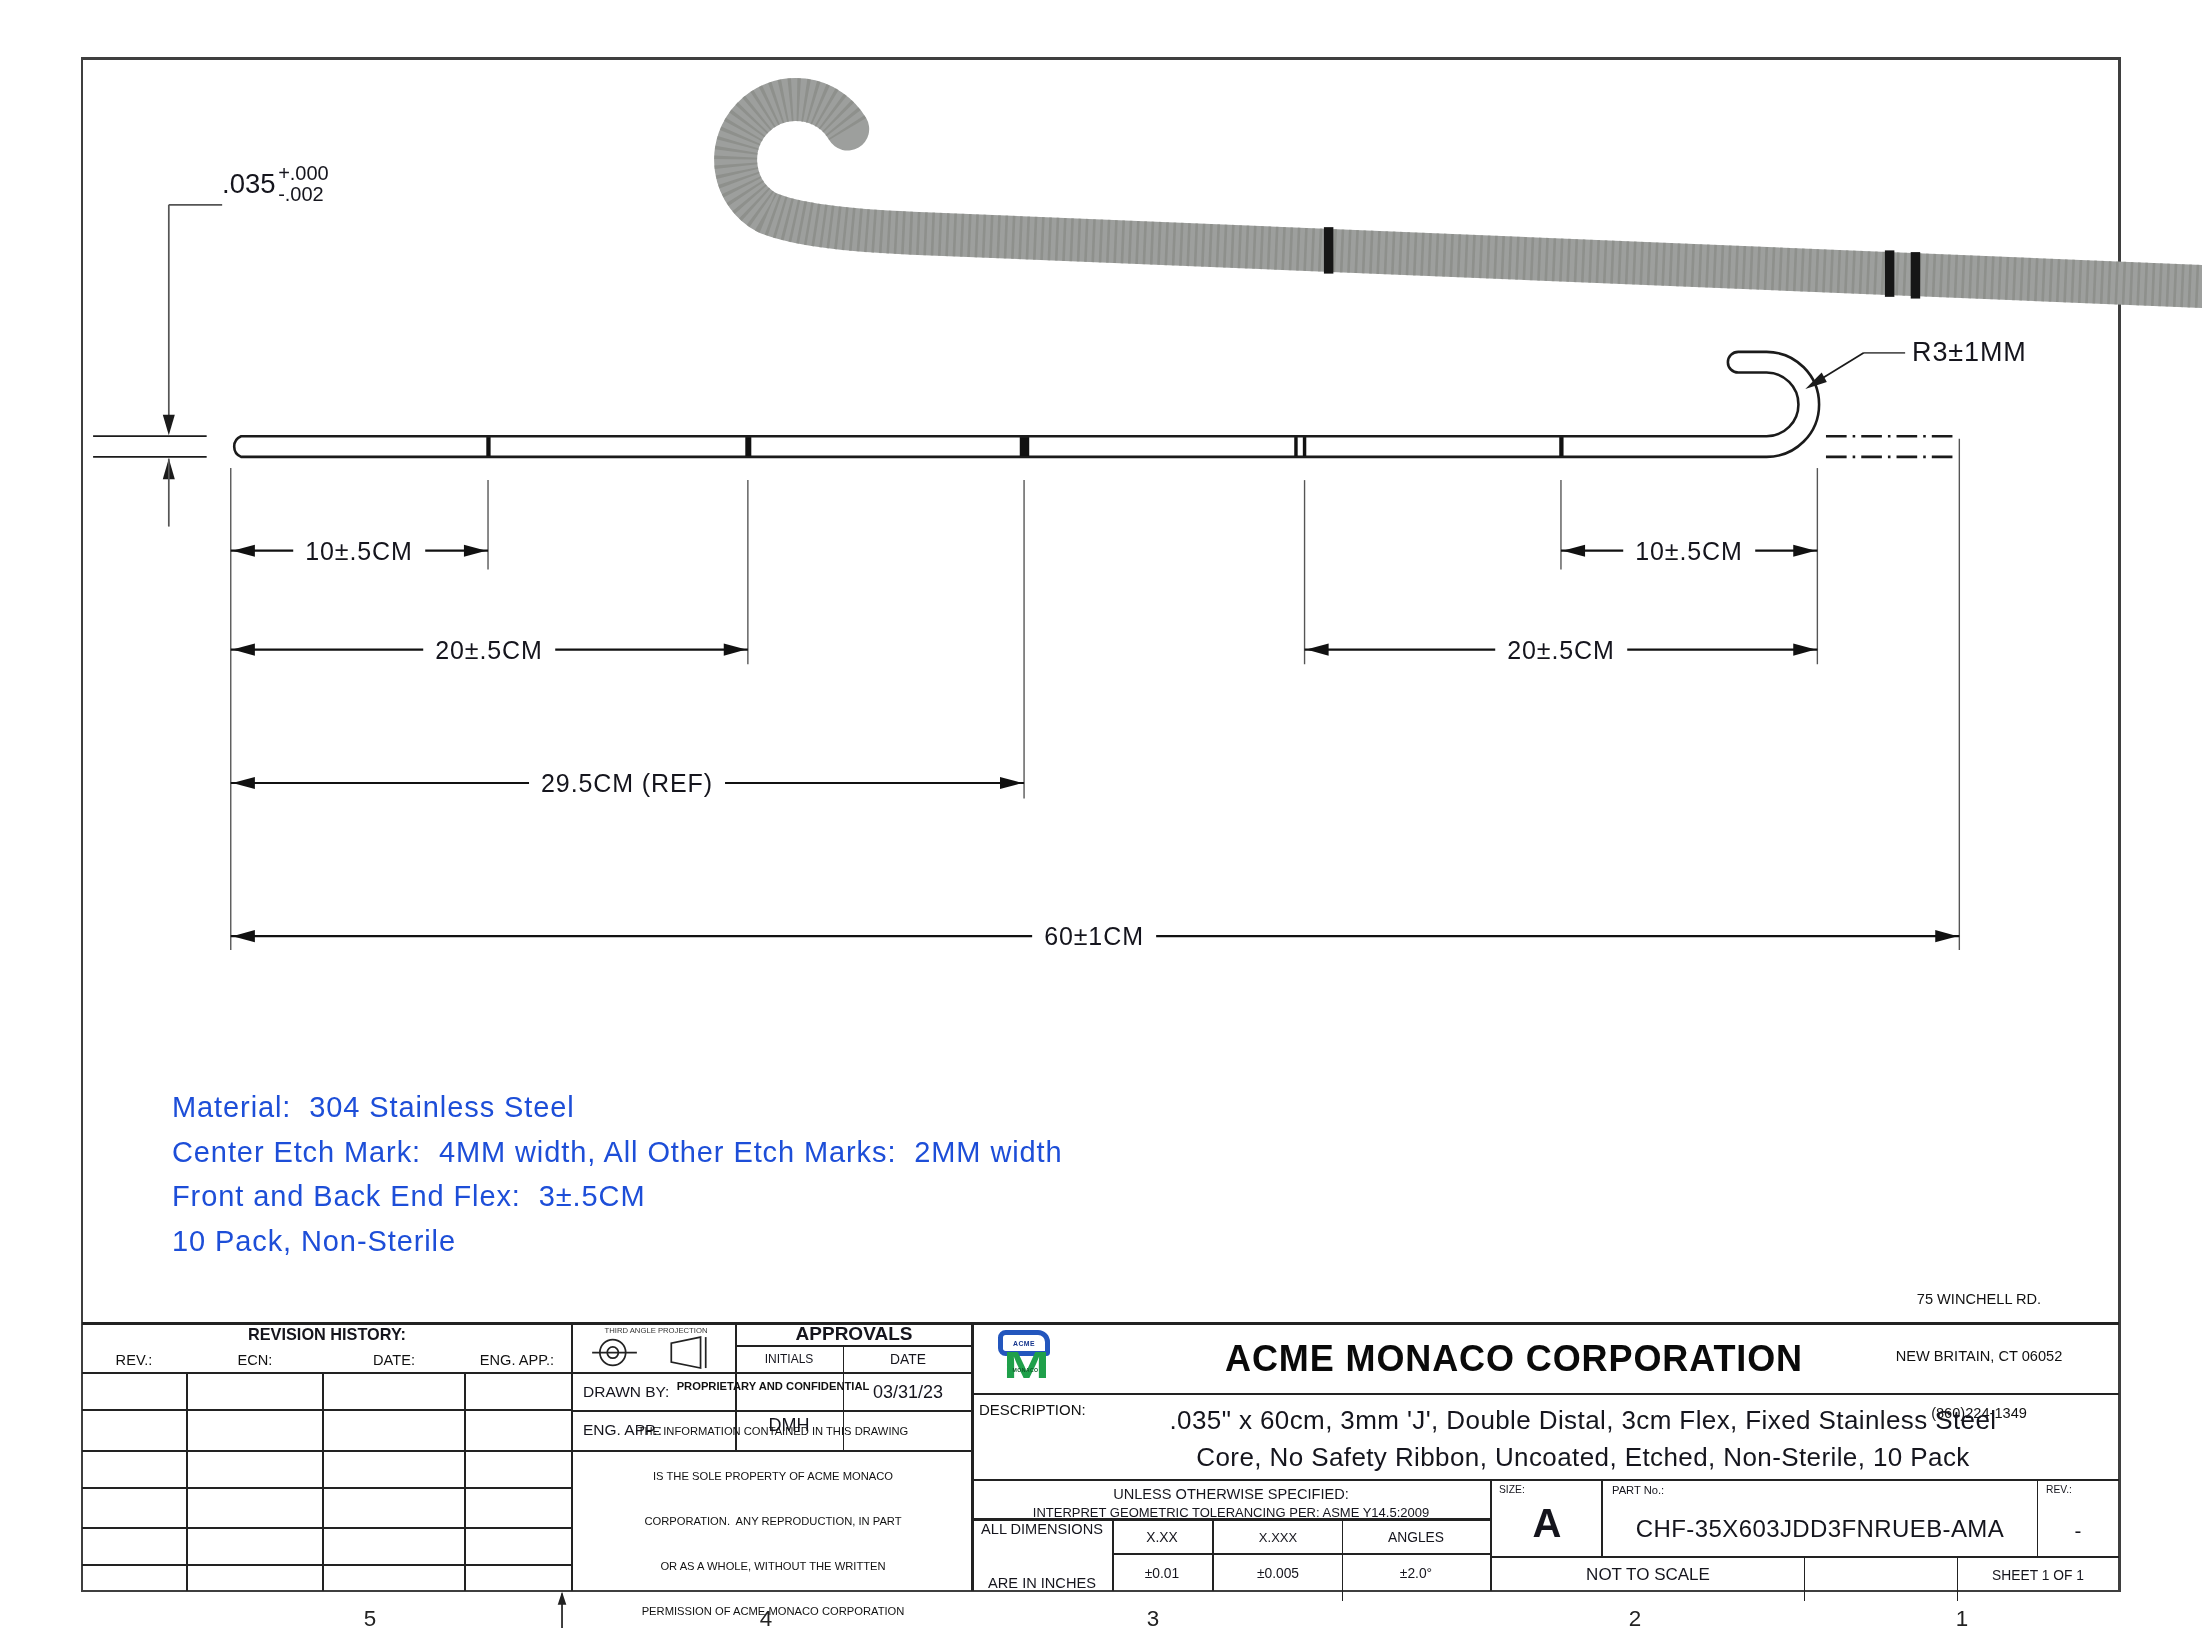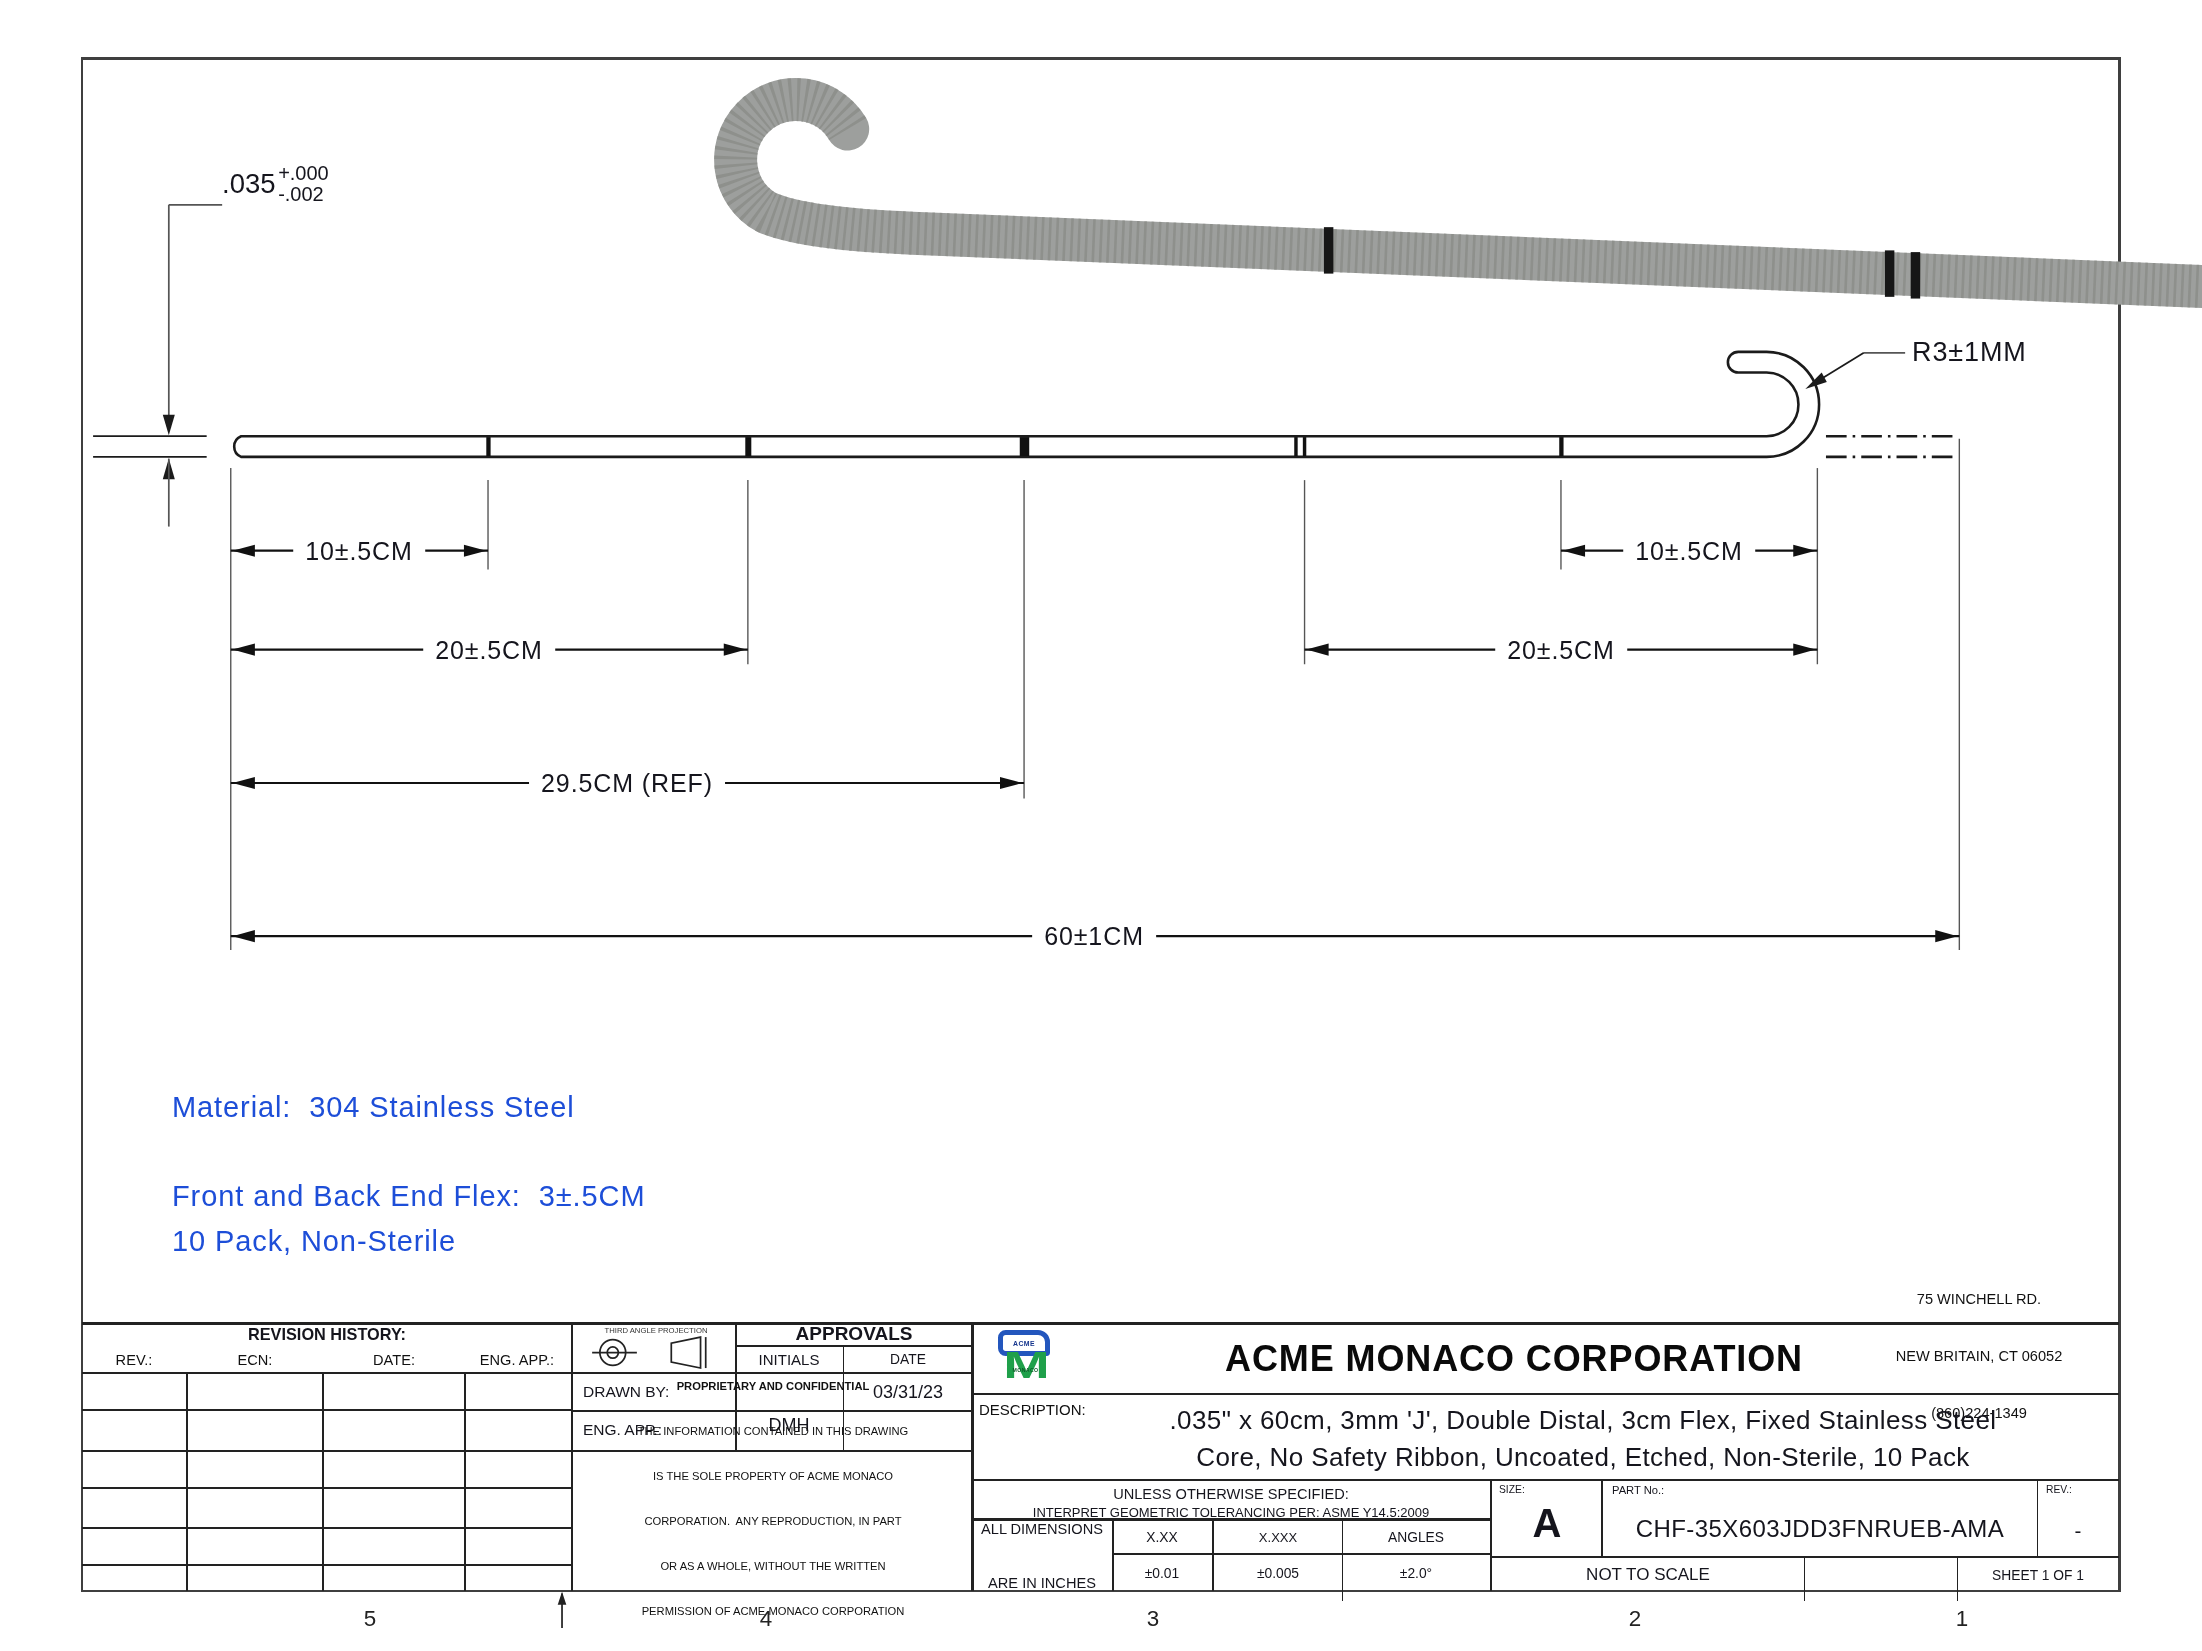--- a/index.html
+++ b/index.html
@@ -171,33 +171,34 @@
   </div>
   <div class="txt ctr dimlabel" style="left:359px;top:551px;">10±.5CM</div>
   <div class="txt ctr dimlabel" style="left:1689px;top:551px;">10±.5CM</div>
   <div class="txt ctr dimlabel" style="left:489px;top:650px;">20±.5CM</div>
   <div class="txt ctr dimlabel" style="left:1561px;top:650px;">20±.5CM</div>
   <div class="txt ctr dimlabel" style="left:627px;top:783px;">29.5CM (REF)</div>
   <div class="txt ctr dimlabel" style="left:1094px;top:936px;">60±1CM</div>
   <div class="txt" style="left:1912px;top:337px;font-size:27px;letter-spacing:0.9px;">R3±1MM</div>
 
   <div class="txt note" style="left:172px;top:1091px;">Material:  304 Stainless Steel</div>
+  <div class="txt note" style="left:172px;top:1136px;">Center Etch Mark:  4MM width, All Other Etch Marks:  2MM width</div>
   <div class="txt note" style="left:172px;top:1180px;">Front and Back End Flex:  3±.5CM</div>
   <div class="txt note" style="left:172px;top:1225px;">10 Pack, Non-Sterile</div>
 
   <div class="txt ctr" style="left:327px;top:1334px;font-size:16.3px;font-weight:bold;">REVISION HISTORY:</div>
   <div class="txt ctr tb-label" style="left:134px;top:1360px;">REV.:</div>
   <div class="txt ctr tb-label" style="left:255px;top:1360px;">ECN:</div>
   <div class="txt ctr tb-label" style="left:394px;top:1360px;">DATE:</div>
   <div class="txt ctr tb-label" style="left:517px;top:1360px;">ENG. APP.:</div>
 
   <div class="txt ctr" style="left:656px;top:1330px;font-size:7.7px;color:#333;">THIRD ANGLE PROJECTION</div>
 
   <div class="txt ctr" style="left:854px;top:1334px;font-size:19px;font-weight:bold;">APPROVALS</div>
-  <div class="txt ctr" style="left:789px;top:1359px;font-size:15px;">INITIALS</div>
+  <div class="txt ctr" style="left:789px;top:1359px;font-size:12px;">INITIALS</div>
   <div class="txt ctr" style="left:908px;top:1359px;font-size:13.8px;">DATE</div>
   <div class="txt" style="left:583px;top:1383px;font-size:15.5px;">DRAWN BY:</div>
   <div class="txt ctr" style="left:789px;top:1392px;font-size:18px;margin-top:33px;">DMH</div>
   <div class="txt ctr" style="left:908px;top:1392px;font-size:18px;">03/31/23</div>
   <div class="txt" style="left:583px;top:1421px;font-size:15.5px;">ENG. APP.:</div>
 
   <div class="txt ctr prop" style="left:773px;top:1521px;">
     <div class="b">PROPRIETARY AND CONFIDENTIAL</div>
     <div>THE INFORMATION CONTAINED IN THIS DRAWING</div>
     <div>IS THE SOLE PROPERTY OF ACME MONACO</div>

